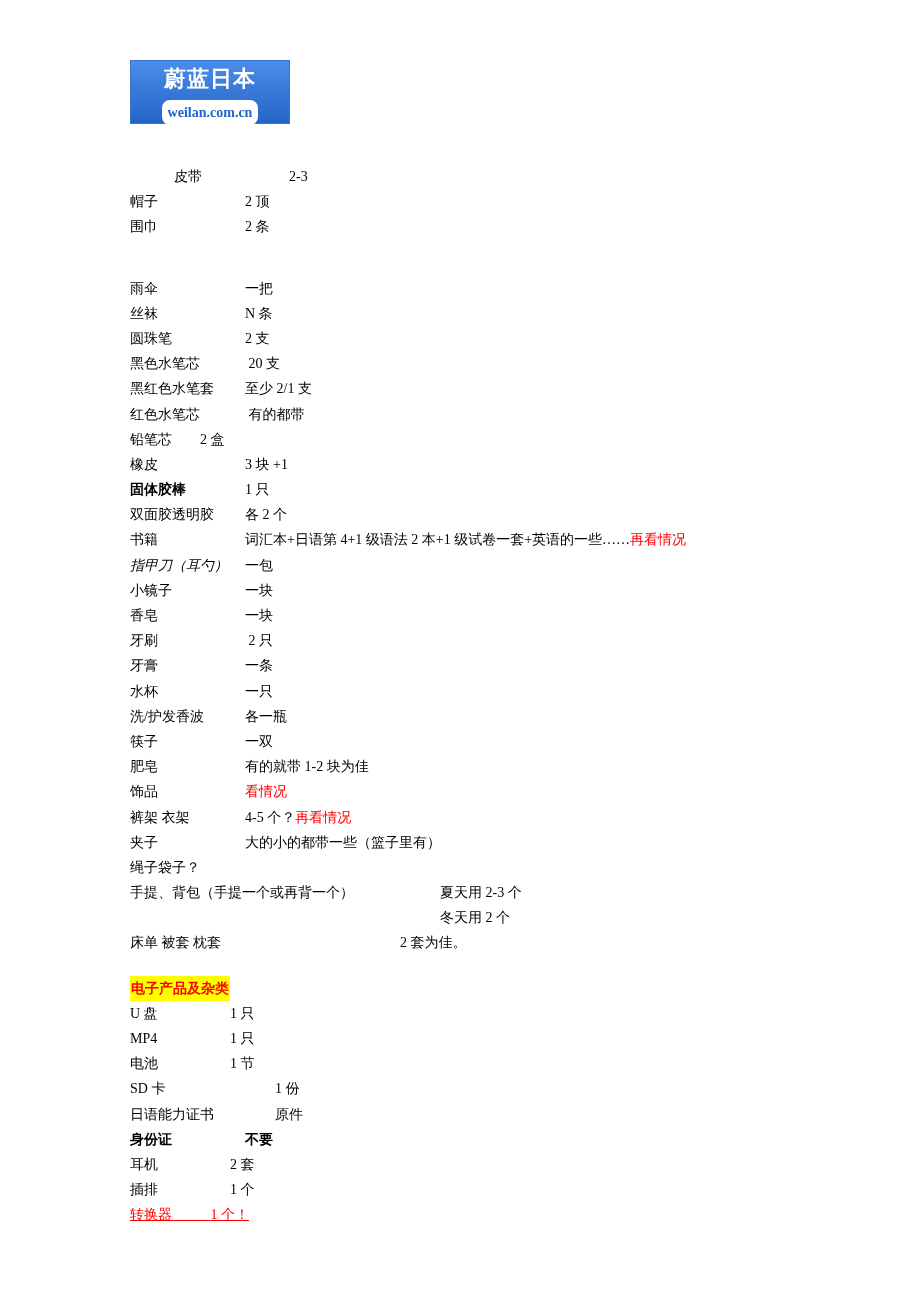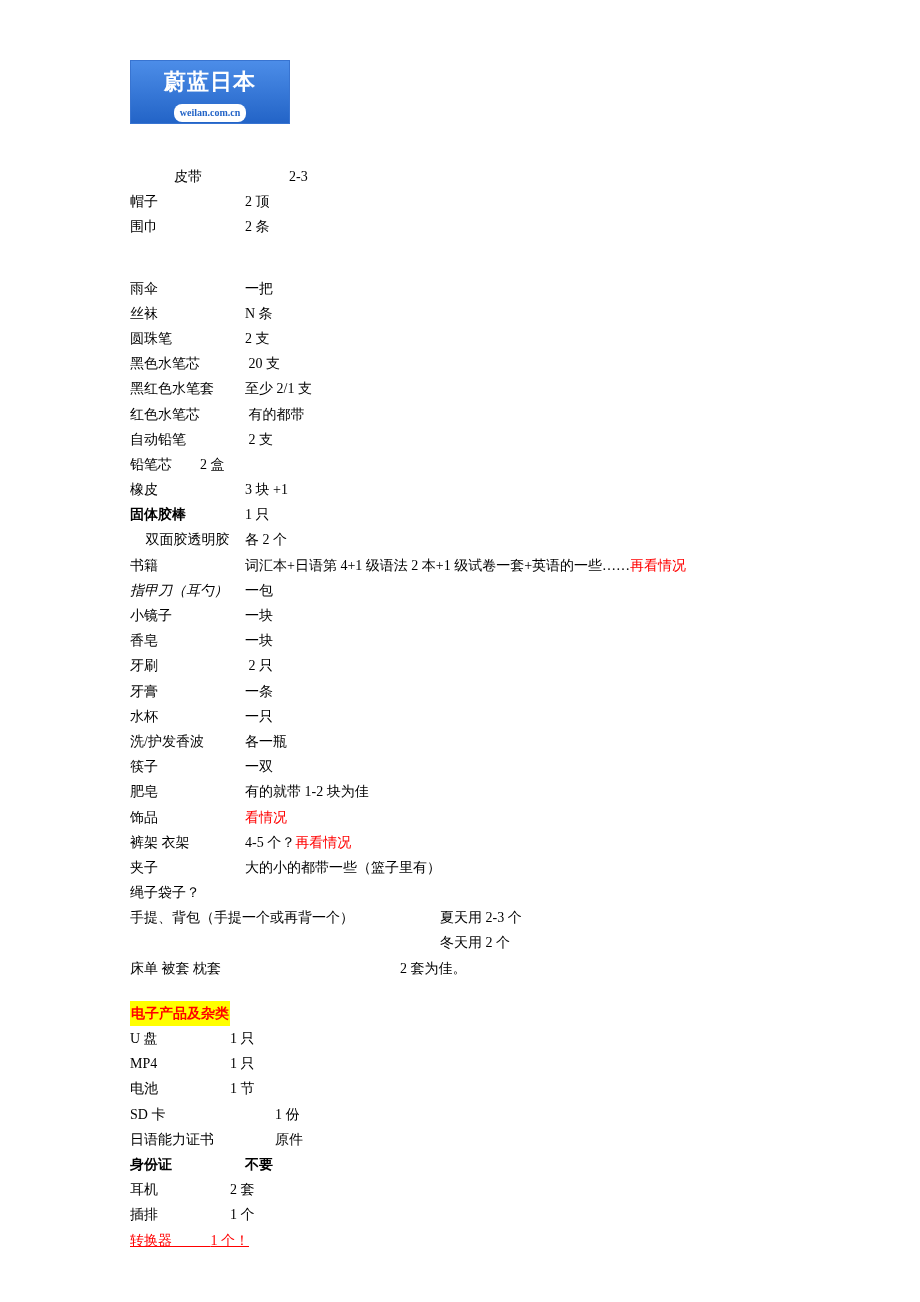--- a/index.html
+++ b/index.html
@@ -26,21 +26,21 @@
       color: #ffffff;
       font-weight: bold;
       margin-bottom: 40px;
       border: 1px solid #3874d1;
     }
     .logo-top {
       font-size: 22px;
       letter-spacing: 1px;
     }
     .logo-bottom {
-      font-size: 10px;
+      font-size: 14px;
       background: #ffffff;
       color: #2364c7;
       padding: 0 6px;
       border-radius: 8px;
       margin-top: 2px;
     }
     .label {
       min-width: 115px;
       display: inline-block;
     }
@@ -88,29 +88,28 @@
   <div id="list1">
       <div class="wide-row"><span class="label" style="min-width: 115px; margin-left: 44px;">皮带</span><span class="val">2-3</span></div>
       <div class="wide-row"><span class="label" style="min-width: 115px;">帽子</span><span class="val">2 顶</span></div>
       <div class="wide-row"><span class="label" style="min-width: 115px;">围巾</span><span class="val">2 条</span></div>
       <div class="wide-row"><span class="label" style="min-width: 115px; margin-top: 36px;">雨伞</span><span class="val">一把</span></div>
       <div class="wide-row"><span class="label" style="min-width: 115px;">丝袜</span><span class="val">N 条</span></div>
       <div class="wide-row"><span class="label" style="min-width: 115px;">圆珠笔</span><span class="val">2 支</span></div>
       <div class="wide-row"><span class="label" style="min-width: 115px;">黑色水笔芯</span><span class="val"> 20 支</span></div>
       <div class="wide-row"><span class="label" style="min-width: 115px;">黑红色水笔套</span><span class="val">至少 2/1 支</span></div>
       <div class="wide-row"><span class="label" style="min-width: 115px;">红色水笔芯</span><span class="val"> 有的都带</span></div>
-      <div class="wide-row"><span class="label" style="min-width: 115px;">自动铅笔</span><span class="val"> 2 支</span></div>
     </div>
 
   <div class="wide-row"><span class="label" style="min-width:70px">铅笔芯</span><span class="val">2 盒</span></div>
 
   <div id="list2">
       <div class="wide-row"><span class="label" style="min-width: 115px;">橡皮</span><span class="val">3 块 +1</span></div>
       <div class="wide-row"><span class="label" style="min-width: 115px; font-weight: bold;">固体胶棒</span><span class="val">1 只</span></div>
-      <div class="wide-row"><span class="label" style="min-width: 115px; text-align: center;">双面胶透明胶</span><span class="val">各 2 个</span></div>
+      <div class="wide-row"><span class="label" style="min-width: 115px;">双面胶透明胶</span><span class="val">各 2 个</span></div>
     </div>
 
   <div class="wide-row"><span class="label">书籍</span><span class="val">词汇本+日语第 4+1 级语法 2 本+1 级试卷一套+英语的一些……</span><span class="red">再看情况</span></div>
 
   <div id="list3">
       <div class="wide-row"><span class="label" style="min-width: 115px; font-style: italic;">指甲刀（耳勺）</span><span class="val">一包</span></div>
       <div class="wide-row"><span class="label" style="min-width: 115px;">小镜子</span><span class="val">一块</span></div>
       <div class="wide-row"><span class="label" style="min-width: 115px;">香皂</span><span class="val">一块</span></div>
       <div class="wide-row"><span class="label" style="min-width: 115px;">牙刷</span><span class="val"> 2 只</span></div>
       <div class="wide-row"><span class="label" style="min-width: 115px;">牙膏</span><span class="val">一条</span></div>

